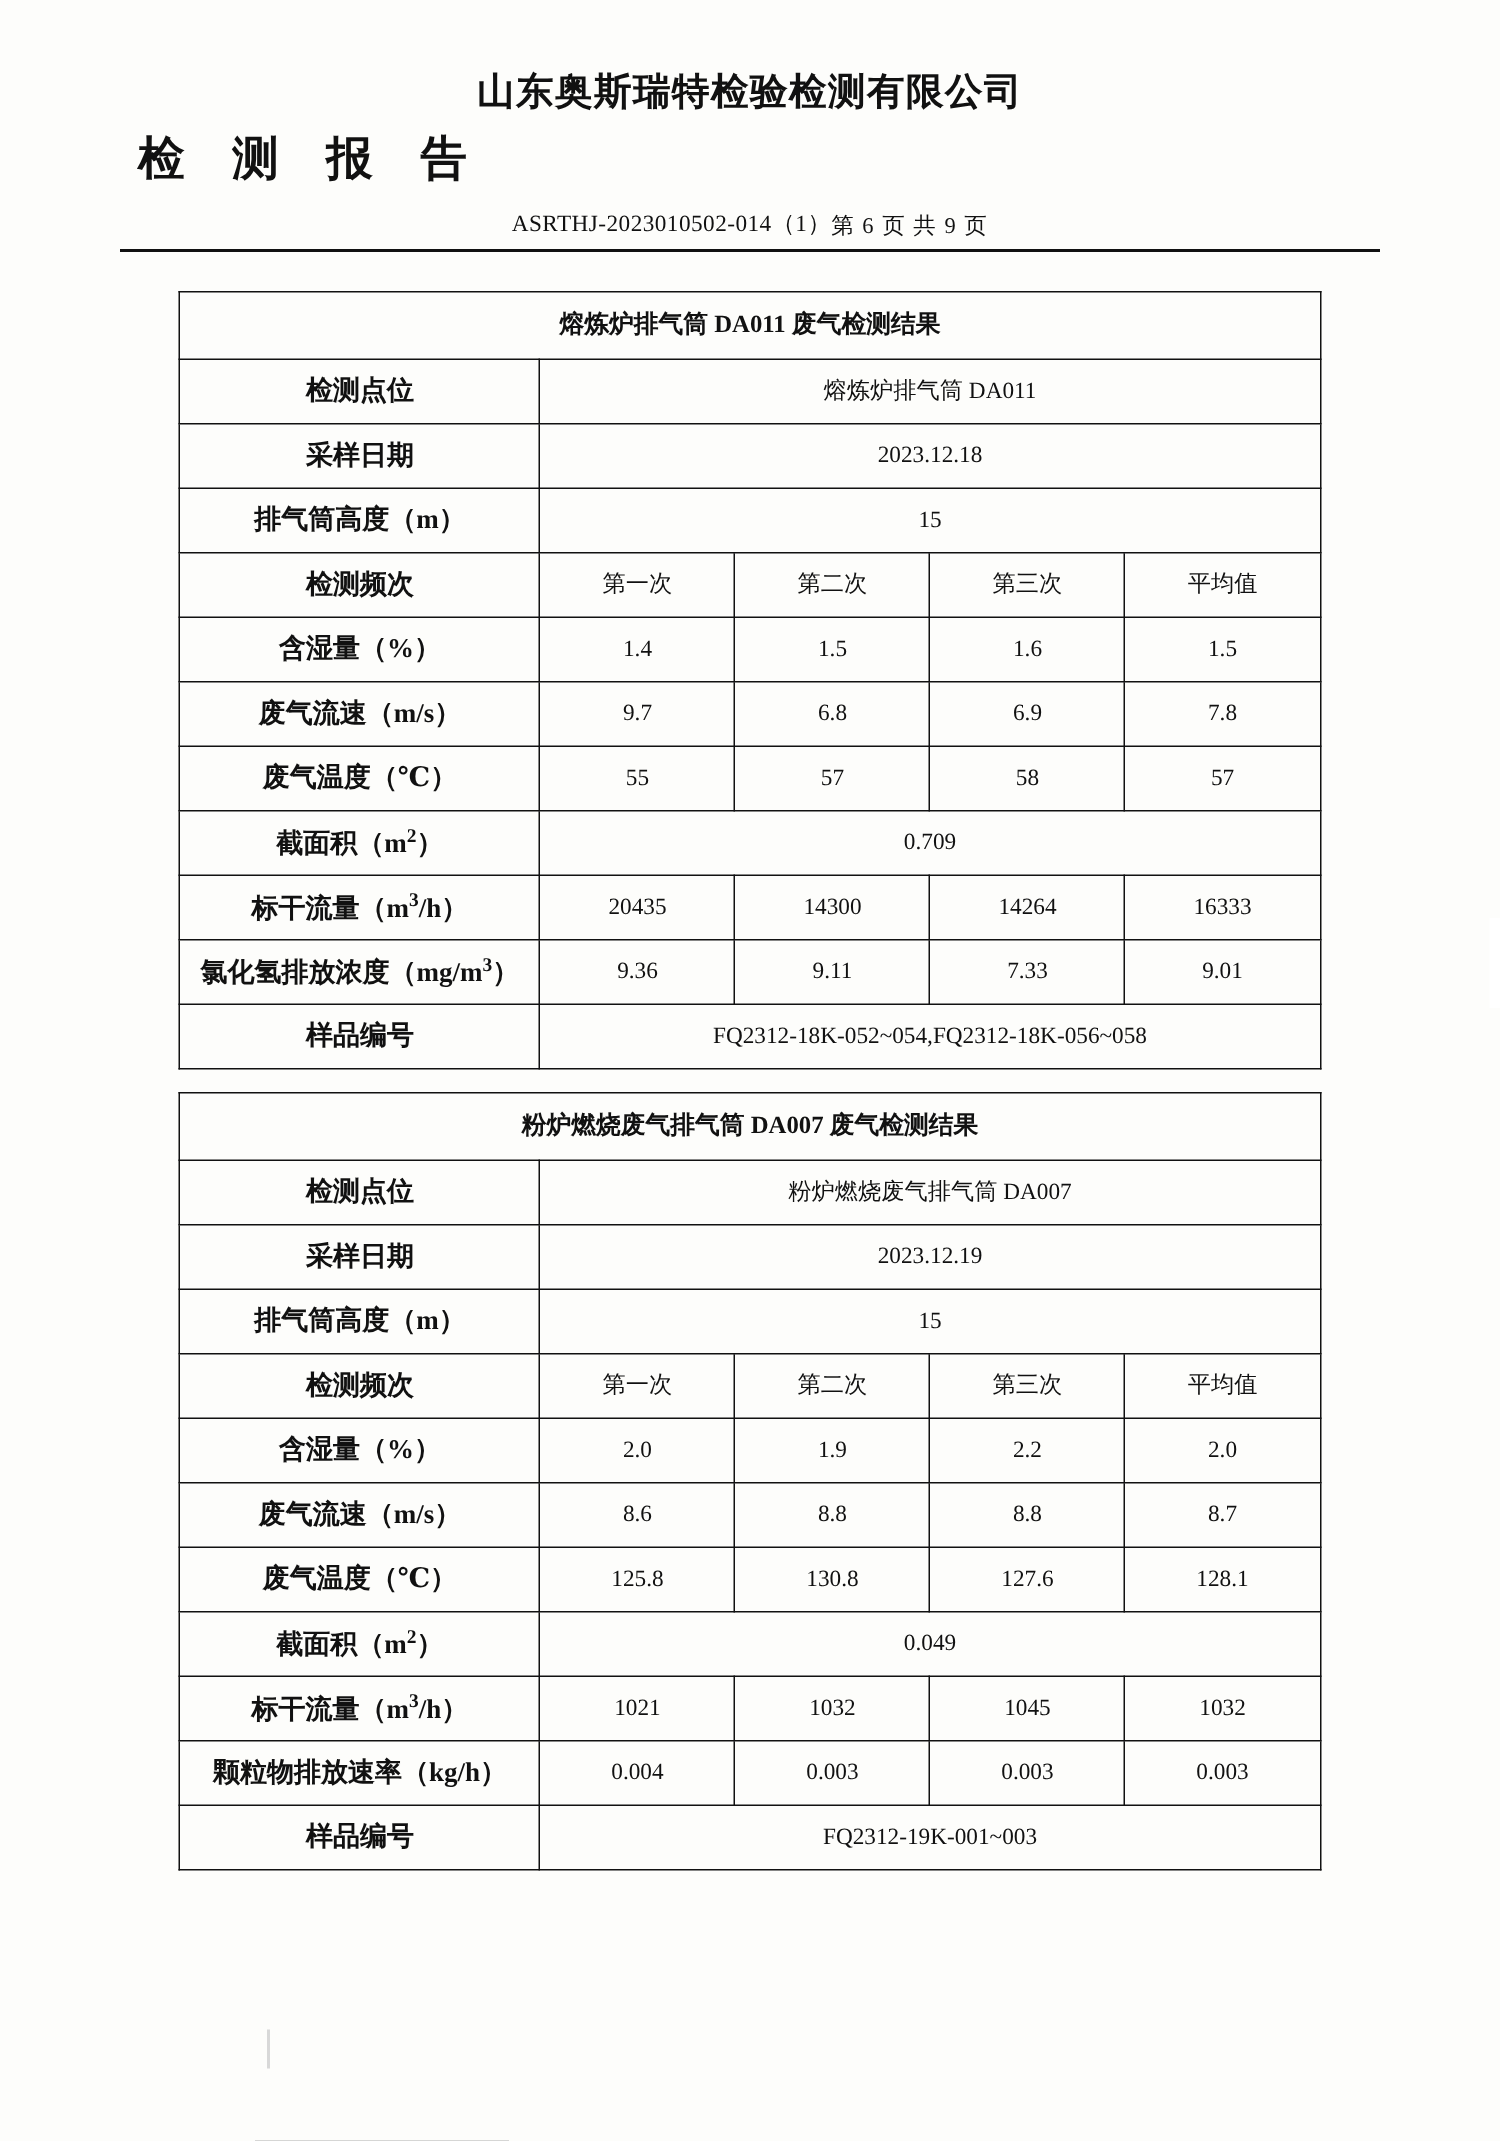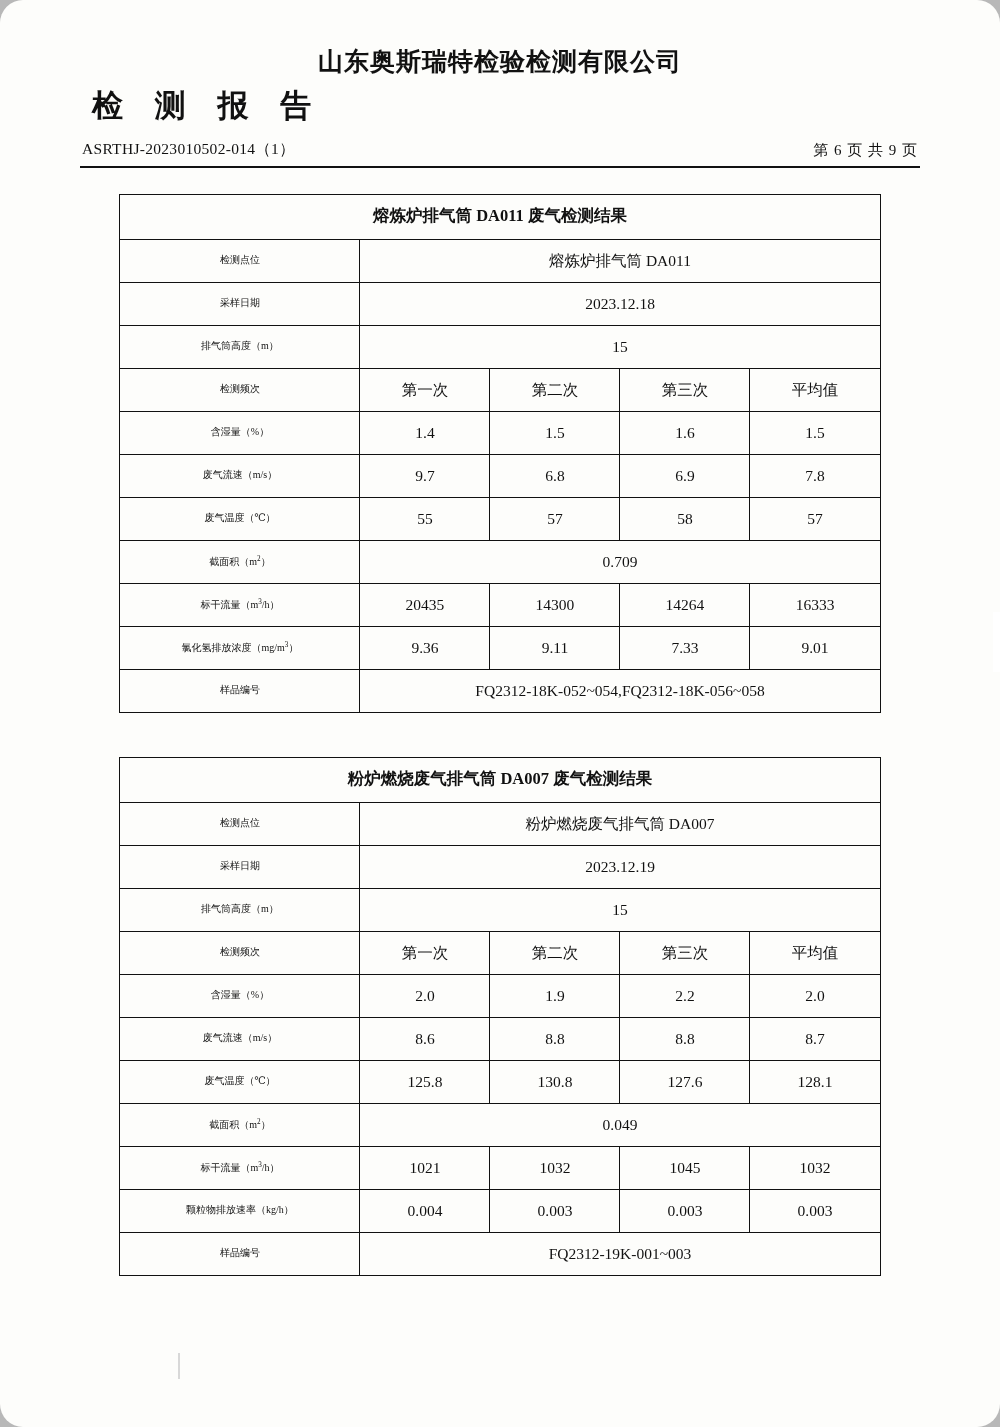--- a/index.html
+++ b/index.html
@@ -10,21 +10,20 @@
   .page {
     width: 1000px;
     height: 1427px;
     background: #fdfdfb;
     position: relative;
     margin: 0 auto;
     box-sizing: border-box;
     font-family: "Liberation Serif", "DejaVu Serif", serif;
     color: #111;
     overflow: hidden;
-    border-radius: 23px;
   }
   .page-inner {
     padding: 46px 80px 0 80px;
   }
   .company-name {
     text-align: center;
     font-size: 25px;
     font-weight: bold;
     letter-spacing: 1px;
     line-height: 1.3;
@@ -33,55 +32,56 @@
   .report-title {
     text-align: left;
     font-size: 31px;
     font-weight: bold;
     letter-spacing: 12px;
     margin: 0 0 12px 0;
     padding-left: 12px;
   }
   .meta-row {
     display: flex;
-    justify-content: space-between;
+    justify-content: center;
     align-items: flex-end;
     font-size: 15.5px;
     padding: 0 2px 6px 2px;
   }
   .meta-left { letter-spacing: 0.3px; }
   .meta-right { letter-spacing: 1px; font-size: 15px; }
   .rule {
     border: 0;
     border-top: 2.5px solid #111;
     margin: 0 0 26px 0;
   }
 
   table.data {
     border-collapse: collapse;
     width: 760px;
-    margin: 0 auto 44px auto;
+    margin: 0 auto 15px auto;
     table-layout: fixed;
   }
   table.data td {
     border: 1px solid #111;
     text-align: center;
     vertical-align: middle;
     font-size: 15.5px;
     height: 38px;
     padding: 2px 4px;
     line-height: 1.25;
   }
   table.data td.head {
     font-weight: bold;
     font-size: 16.5px;
     height: 40px;
   }
   table.data td.label {
-    font-size: 10px;
+    font-size: 18px;
+    font-weight: bold;
   }
   .sup { font-size: 0.72em; vertical-align: super; }
 
   .footer-mark {
     position: absolute;
     left: 178px;
     bottom: 48px;
     width: 2px;
     height: 26px;
     background: #d8d8d8;

